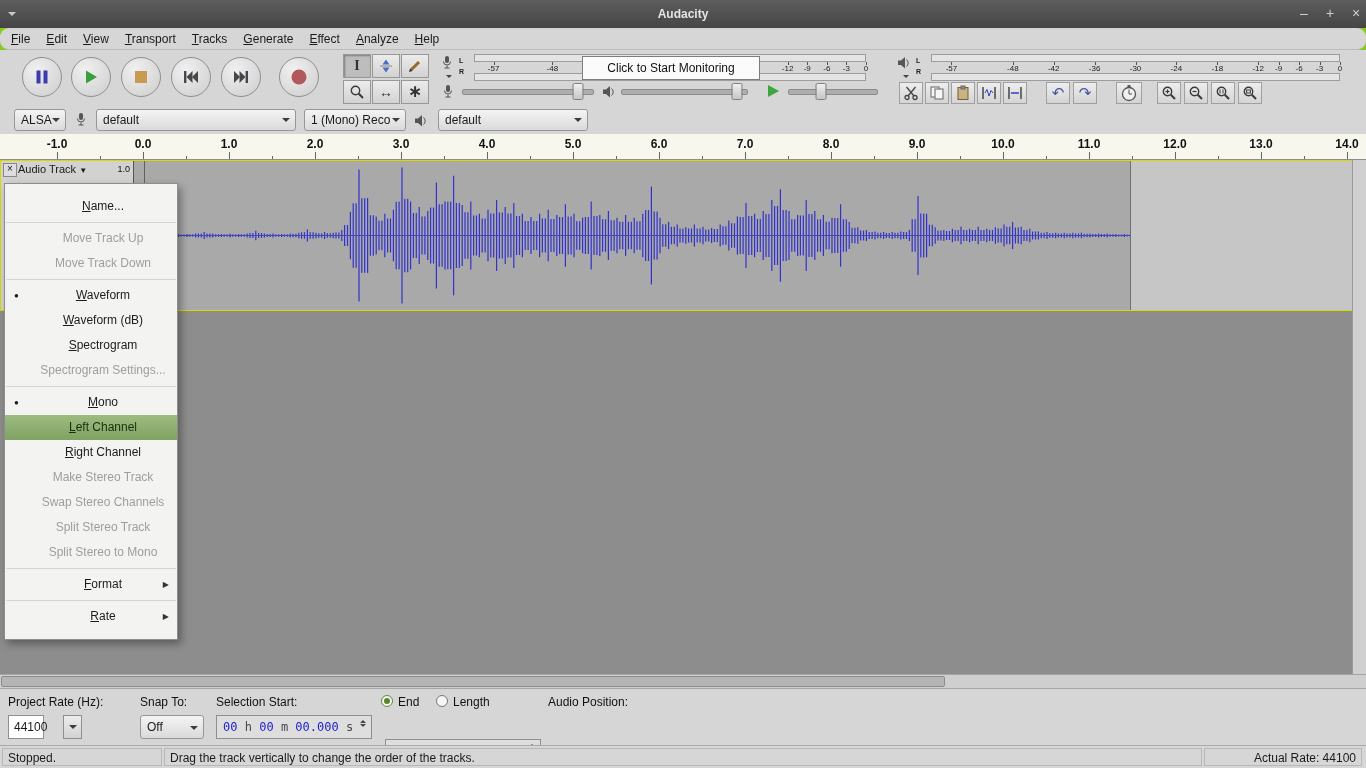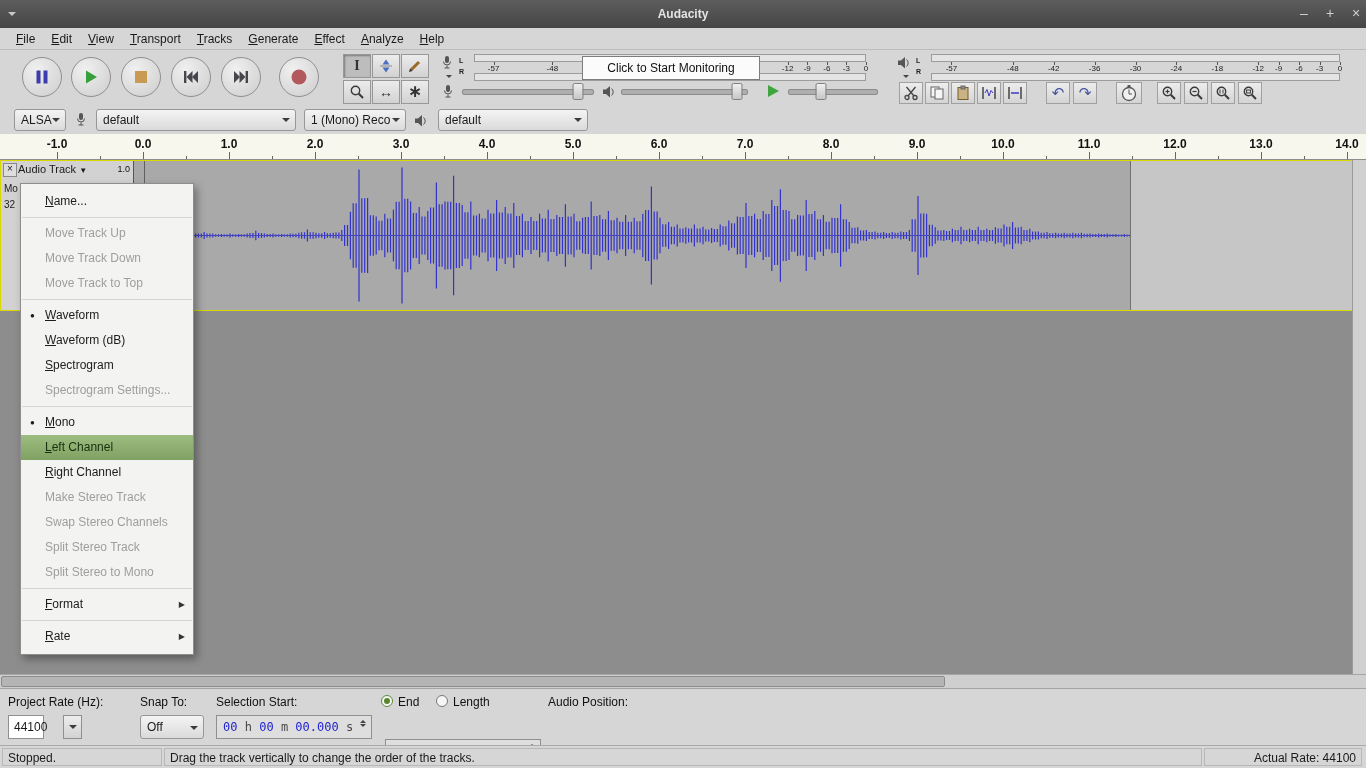--- a/index.html
+++ b/index.html
@@ -8,21 +8,21 @@
   .abs{position:absolute;}
 
   
   .titlebar{left:0;top:0;width:1366px;height:28px;background:linear-gradient(#5d5d5d,#454545);color:#e4e4e4;}
   .titlebar .title{left:0;right:0;top:0;height:28px;line-height:28px;text-align:center;font-weight:bold;}
   .winbtn{top:0;width:26px;height:28px;line-height:26px;text-align:center;color:#cfcfcf;font-size:14px;}
   .appmenu-arrow{left:8px;top:12px;border:4px solid transparent;border-top-color:#c9c9c9;}
 
   
   .menubar{left:0;top:28px;width:1366px;height:22px;background:#d6d6d6;border-bottom:1px solid #bcbcbc;
-           display:flex;align-items:center;padding-left:8px;box-sizing:border-box;}
+           display:flex;align-items:center;padding-left:3px;box-sizing:border-box;border-radius:9px;}
   .mb-item{padding:0 8px;height:22px;line-height:22px;}
   .u{text-decoration:underline;}
 
   
   .toolbars{left:0;top:50px;width:1366px;height:56px;background:#d6d6d6;border-bottom:1px solid #b2b2b2;}
   .tbtn{top:7px;width:38px;height:38px;border-radius:50%;border:1px solid #8f8f8f;
         background:radial-gradient(circle at 35% 30%,#f0f0f0,#cdcdcd);display:flex;align-items:center;justify-content:center;}
   .tool-btn{width:28px;height:24px;border:1px solid #989898;background:linear-gradient(#ececec,#d2d2d2);
             display:flex;align-items:center;justify-content:center;box-sizing:border-box;}
   .tool-btn.sel{background:#bdbdbd;box-shadow:inset 1px 1px 2px rgba(0,0,0,.35);}
@@ -70,22 +70,22 @@
   .clip{left:0;top:0;width:997px;height:149px;background:#a9a9a9;border-right:1px solid #707070;box-sizing:border-box;}
   .centerline{left:0;top:74px;width:996px;height:1px;background:#4444bb;}
   .cursorline{left:10px;top:0;width:1px;height:149px;background:#606060;}
 
   .emptyarea{left:0;top:311px;width:1352px;height:363px;background:#8d8d8d;}
   .vscroll{left:1352px;top:160px;width:14px;height:514px;background:#d0d0d0;border-left:1px solid #9a9a9a;box-sizing:border-box;}
   .hscroll{left:0;top:674px;width:1366px;height:14px;background:#cfcfcf;border-top:1px solid #a5a5a5;box-sizing:border-box;}
   .hthumb{left:1px;top:1px;height:11px;background:#b5b5b5;border:1px solid #8c8c8c;border-radius:2px;box-sizing:border-box;}
 
   
-  .ctx{left:20px;top:183px;width:174px;background:#f3f3f1;border:1px solid #8d8d8d;box-shadow:3px 4px 8px rgba(0,0,0,.35);
-       padding:5px 0;z-index:10;box-sizing:border-box;}
+  .ctx{left:4px;top:183px;width:174px;background:#f3f3f1;border:1px solid #8d8d8d;box-shadow:3px 4px 8px rgba(0,0,0,.35);
+       padding:10px 0;z-index:10;box-sizing:border-box;text-align:center;}
   .cm-item{height:25px;line-height:25px;padding-left:24px;position:relative;color:#1c1c1c;}
   .cm-item.dis{color:#9e9e9e;}
   .cm-item.hl{background:linear-gradient(#9cbd7f,#7fa162);color:#16300e;}
   .cm-bullet{position:absolute;left:9px;font-size:8px;}
   .cm-arrow{position:absolute;right:8px;font-size:8px;color:#333;}
   .cm-sep{height:1px;background:#d4d4d4;margin:3px 1px;}
 
   
   .seltb{left:0;top:688px;width:1366px;height:57px;background:#d6d6d6;border-top:1px solid #a5a5a5;box-sizing:border-box;}
   .lbl{position:absolute;top:6px;color:#111;}
@@ -503,21 +503,20 @@
   <div class="abs vscroll"></div>
   <div class="abs hscroll">
     <div class="abs hthumb" style="width:944px;"></div>
   </div>
 
   <div class="abs ctx">
       <div class="cm-item"><span><span class="u">N</span>ame...</span></div>
       <div class="cm-sep"></div>
       <div class="cm-item dis"><span>Move Track Up</span></div>
       <div class="cm-item dis"><span>Move Track Down</span></div>
-      <div class="cm-item dis"><span>Move Track to Top</span></div>
       <div class="cm-sep"></div>
       <div class="cm-item"><span class="cm-bullet">●</span><span><span class="u">W</span>aveform</span></div>
       <div class="cm-item"><span><span class="u">W</span>aveform (dB)</span></div>
       <div class="cm-item"><span><span class="u">S</span>pectrogram</span></div>
       <div class="cm-item dis"><span>Spectrogram Settings...</span></div>
       <div class="cm-sep"></div>
       <div class="cm-item"><span class="cm-bullet">●</span><span><span class="u">M</span>ono</span></div>
       <div class="cm-item hl"><span><span class="u">L</span>eft Channel</span></div>
       <div class="cm-item"><span><span class="u">R</span>ight Channel</span></div>
       <div class="cm-item dis"><span>Make Stereo Track</span></div>

